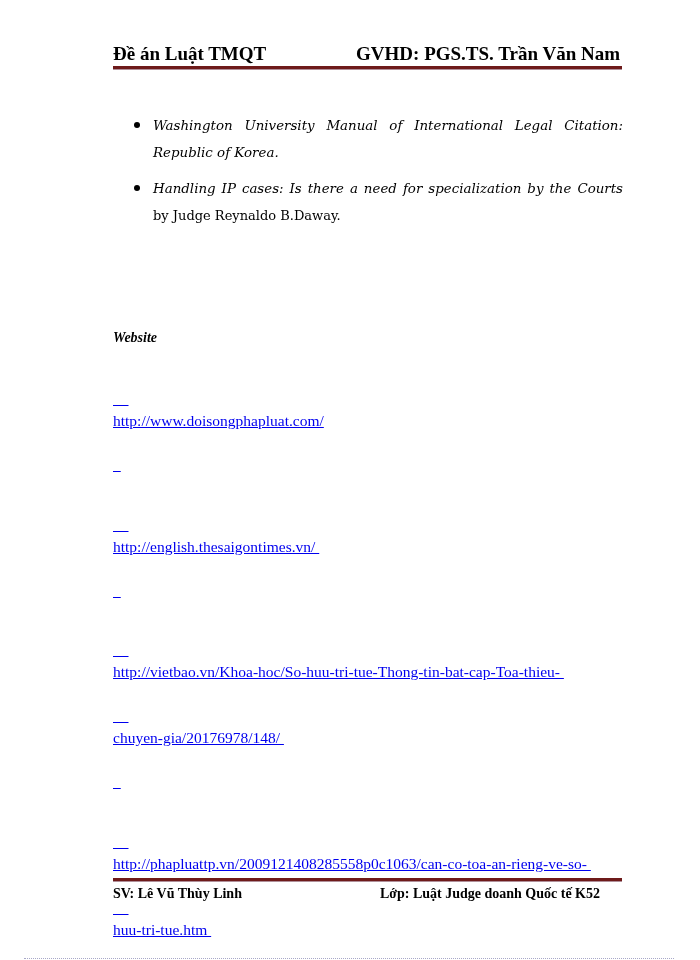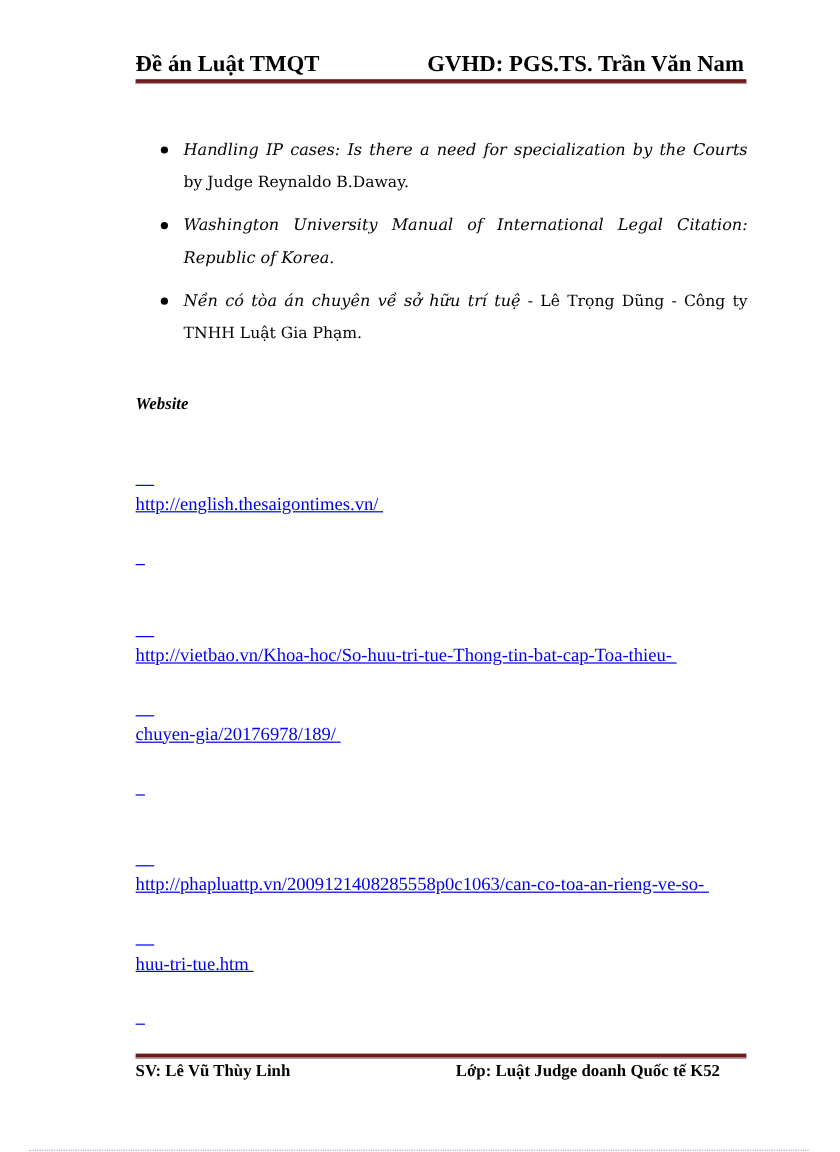--- a/index.html
+++ b/index.html
@@ -44,41 +44,40 @@
 
 <div class="header">
   <span class="left">Đề án Luật TMQT</span>
   <span class="right">GVHD: PGS.TS. Trần Văn Nam</span>
 </div>
 <div class="rule-top"></div>
 
 <ul class="bullets">
   <li>
     <span class="dot"></span>
-    <i>Handling IP cases: Is there a need for specialization by the Courts</i><span class="plain"> by Judge Reynaldo B.Daway.</span>
-  </li>
-  <li>
-    <span class="dot"></span>
     <i>Washington University Manual of International Legal Citation: Republic of Korea.</i><span class="plain"></span>
   </li>
   <li>
     <span class="dot"></span>
-    <i>Nền có tòa án chuyên về sở hữu trí tuệ</i><span class="plain"> - Lê Trọng Dũng - Công ty TNHH Luật Gia Phạm.</span>
+    <i>Handling IP cases: Is there a need for specialization by the Courts</i><span class="plain"> by Judge Reynaldo B.Daway.</span>
   </li>
 </ul>
 
 <div class="section-title">Website</div>
 
 <div class="links">
   <a class="link">
+    <span>http://www.doisongphapluat.com/</span>
+  </a>
+  <a class="link">
     <span>http://english.thesaigontimes.vn/ </span>
   </a>
   <a class="link">
     <span>http://vietbao.vn/Khoa-hoc/So-huu-tri-tue-Thong-tin-bat-cap-Toa-thieu- </span>
-    <span>chuyen-gia/20176978/189/ </span>
+    <span>chuyen-gia/20176978/148/ </span>
   </a>
   <a class="link">
     <span>http://phapluattp.vn/2009121408285558p0c1063/can-co-toa-an-rieng-ve-so- </span>
     <span>huu-tri-tue.htm </span>
   </a>
 
 </div>
 
 <div class="rule-bottom"></div>
 <div class="footer">

